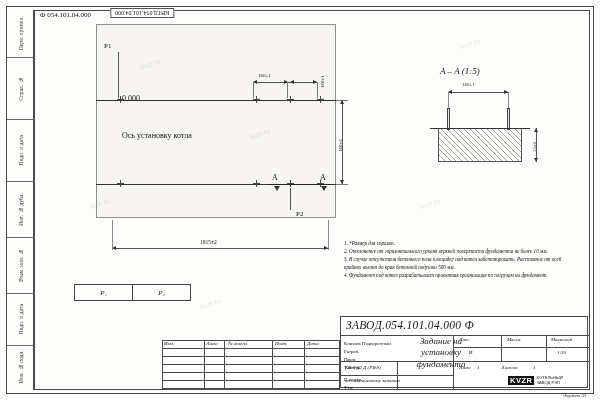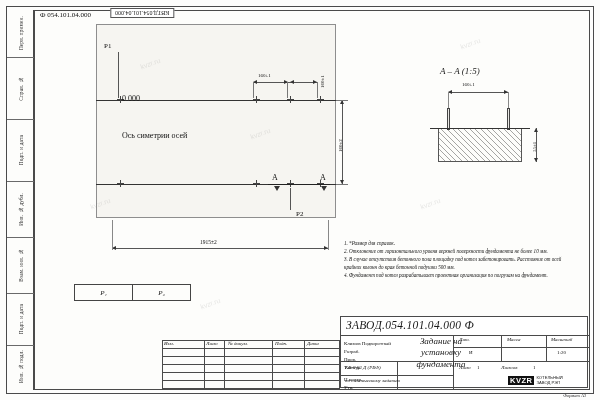--- a/index.html
+++ b/index.html
@@ -240,21 +240,21 @@
   <div class="plus" style="left:287px;top:180px;"></div>
   <div class="plus" style="left:317px;top:180px;"></div>
 
   <div class="ln v" style="left:118px;top:52px;height:46px;background:#555;"></div>
   <div class="t i s7" style="left:104px;top:42px;">P1</div>
 
   <div class="ln v" style="left:290px;top:188px;height:22px;background:#555;"></div>
   <div class="t i s7" style="left:296px;top:210px;">P2</div>
 
   <div class="t s8" style="left:122px;top:94px;">0.000</div>
-  <div class="t s8 i" style="left:122px;top:131px;">Ось симетрии осей</div>
+  <div class="t s8 i" style="left:122px;top:131px;">Ось установку котла</div>
 
   <div class="ln thin" style="left:253px;top:82px;width:64px;background:#555;"></div>
   <div class="arrowL" style="left:253px;top:79.6px;"></div>
   <div class="arrowR" style="left:284px;top:79.6px;"></div>
   <div class="arrowL" style="left:290px;top:79.6px;"></div>
   <div class="arrowR" style="left:313px;top:79.6px;"></div>
   <div class="ln vthin" style="left:253px;top:82px;height:16px;background:#777;"></div>
   <div class="ln vthin" style="left:287px;top:82px;height:16px;background:#777;"></div>
   <div class="ln vthin" style="left:317px;top:82px;height:16px;background:#777;"></div>
   <div class="t s5" style="left:258px;top:73px;">160±1</div>

